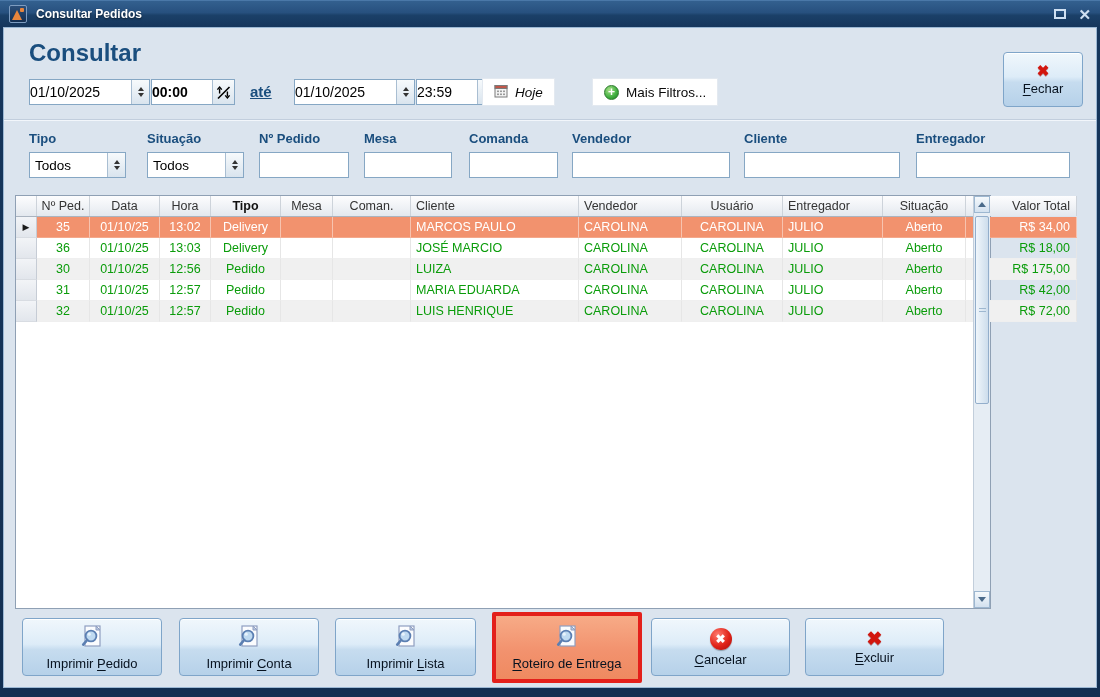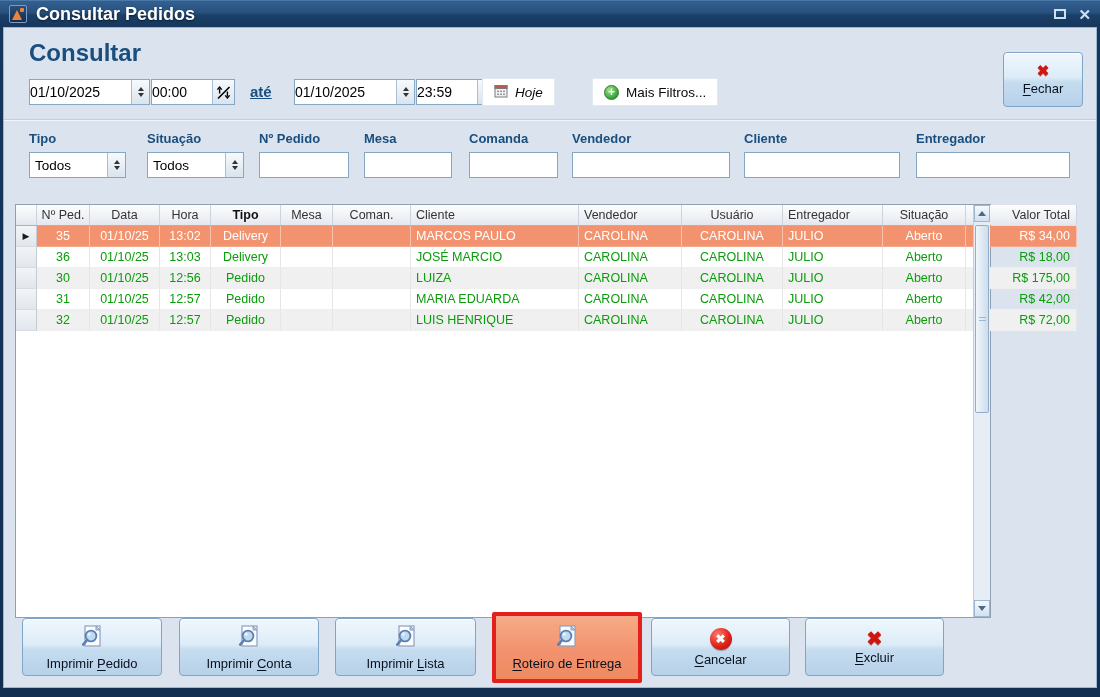--- a/index.html
+++ b/index.html
@@ -13,39 +13,39 @@
 
   
   .titlebar{position:absolute;top:0;left:0;right:0;height:27px;
     background:linear-gradient(#33608f 0%,#27507e 45%,#1b4068 55%,#16365c 100%);
     border-top:1px solid #4a78a8;display:flex;align-items:center;padding:0 9px;}
   .app-icon{width:18px;height:18px;border:1px solid #7d9cc0;border-radius:2px;
     background:linear-gradient(#2a4e79,#142f52);position:relative;flex:0 0 auto;}
   .app-icon .cone{position:absolute;left:2px;bottom:2px;width:0;height:0;
     border-left:5px solid transparent;border-right:5px solid transparent;border-bottom:10px solid #e8853c;}
   .app-icon .dot{position:absolute;right:2px;top:2px;width:4px;height:4px;background:#e8853c;border-radius:1px;}
-  .win-title{color:#fff;font-weight:bold;font-size:18px;margin-left:9px;text-shadow:0 1px 2px rgba(0,0,0,.55);}
+  .win-title{color:#fff;font-weight:bold;font-size:12px;margin-left:9px;text-shadow:0 1px 2px rgba(0,0,0,.55);}
   .winbtns{margin-left:auto;display:flex;align-items:center;gap:12px;}
   .max-glyph{display:inline-block;width:12px;height:10px;border:2px solid #cfe0f2;}
   .close-glyph{color:#cfe0f2;font-size:15px;font-weight:bold;line-height:1;}
   .winbtn{cursor:default;}
 
   
   .content{position:absolute;left:3px;right:3px;top:27px;bottom:9px;background:#dbe4ee;border:1px solid #9cb8d4;}
   .page-title{position:absolute;left:25px;top:11px;font-size:24px;font-weight:bold;color:var(--accent-blue);}
 
   
   .spin-field{position:absolute;top:51px;height:26px;background:#fff;border:1px solid #86a7c4;display:flex;align-items:stretch;}
   .spin-field .value{flex:1;font-size:14px;color:#000;display:flex;align-items:center;}
   .spin-btn,.time-btn{width:18px;border-left:1px solid #a9bed2;background:linear-gradient(#f7fafc,#d9e4ee);
     display:flex;flex-direction:column;align-items:center;justify-content:center;gap:2px;}
   .time-btn{width:22px;}
   .tri-up{width:0;height:0;border-left:3.5px solid transparent;border-right:3.5px solid transparent;border-bottom:4px solid #333;}
   .tri-down{width:0;height:0;border-left:3.5px solid transparent;border-right:3.5px solid transparent;border-top:4px solid #333;}
-  #date-from{left:25px;width:121px;} #time-from{left:147px;width:84px;}
+  #date-from{left:25px;width:121px;} #time-from{left:147px;width:84px;font-weight:bold;}
   #date-to{left:290px;width:121px;}  #time-to{left:412px;width:84px;}
   .ate{position:absolute;left:246px;top:55px;font-weight:bold;font-size:15px;color:var(--accent-blue);text-decoration:underline;}
   .flat-btn{position:absolute;top:50px;height:28px;background:#fff;border:1px solid #e3e9f0;
     display:flex;align-items:center;gap:7px;padding:0 11px;font-size:13.5px;color:#0a0a0a;}
   #hoje-button{left:478px;font-style:italic;} #mais-filtros-button{left:588px;}
   .plus-circle{width:15px;height:15px;border-radius:50%;flex:0 0 auto;
     background:radial-gradient(circle at 35% 30%,#a8e088,#3fae3f 60%,#1d7a1d);
     border:1px solid #2c7a2c;color:#fff;font-weight:bold;font-size:12px;line-height:13px;text-align:center;}
 
   .big-btn{position:absolute;display:flex;flex-direction:column;align-items:center;justify-content:center;gap:3px;
@@ -67,21 +67,21 @@
   .f-tipo{left:25px}      .f-tipo .ctrl{width:97px}
   .f-situacao{left:143px} .f-situacao .ctrl{width:97px}
   .f-num_pedido{left:255px} .f-num_pedido .ctrl{width:90px}
   .f-mesa{left:360px}     .f-mesa .ctrl{width:88px}
   .f-comanda{left:465px}  .f-comanda .ctrl{width:89px}
   .f-vendedor{left:568px} .f-vendedor .ctrl{width:158px}
   .f-cliente{left:740px}  .f-cliente .ctrl{width:156px}
   .f-entregador{left:912px} .f-entregador .ctrl{width:154px}
 
   
-  .grid{position:absolute;left:11px;top:176px;width:976px;height:414px;background:#fff;border:1px solid #8fa0b4;}
+  .grid{position:absolute;left:11px;top:167px;width:976px;height:414px;background:#fff;border:1px solid #8fa0b4;}
   .grid-header{display:flex;height:21px;border-bottom:1px solid #aab4c0;}
   .gh-cell{border-right:1px solid #cdd3da;background:linear-gradient(#fdfdfe,#eef1f5 60%,#e3e8ee);
     font-size:12.5px;color:#333;line-height:20px;white-space:nowrap;overflow:hidden;flex:0 0 auto;}
   .gh-cell.bold{font-weight:bold;color:#111;}
   .g-row{display:flex;height:21px;}
   .g-cell{border-right:1px solid #e6e6e6;border-bottom:1px solid #efefef;font-size:12.5px;line-height:20px;
     color:var(--row-text);white-space:nowrap;overflow:hidden;flex:0 0 auto;}
   .g-row.alt .g-cell{background:#f0f0f0;}
   .g-row.selected .g-cell{background:var(--selected-row);color:#fff;border-right-color:rgba(255,255,255,.45);border-bottom-color:rgba(255,255,255,.2);}
   .sel-cell{width:21px;flex:0 0 auto;background:linear-gradient(#f2f4f7,#e2e6ec);border-right:1px solid #c6ccd5;

